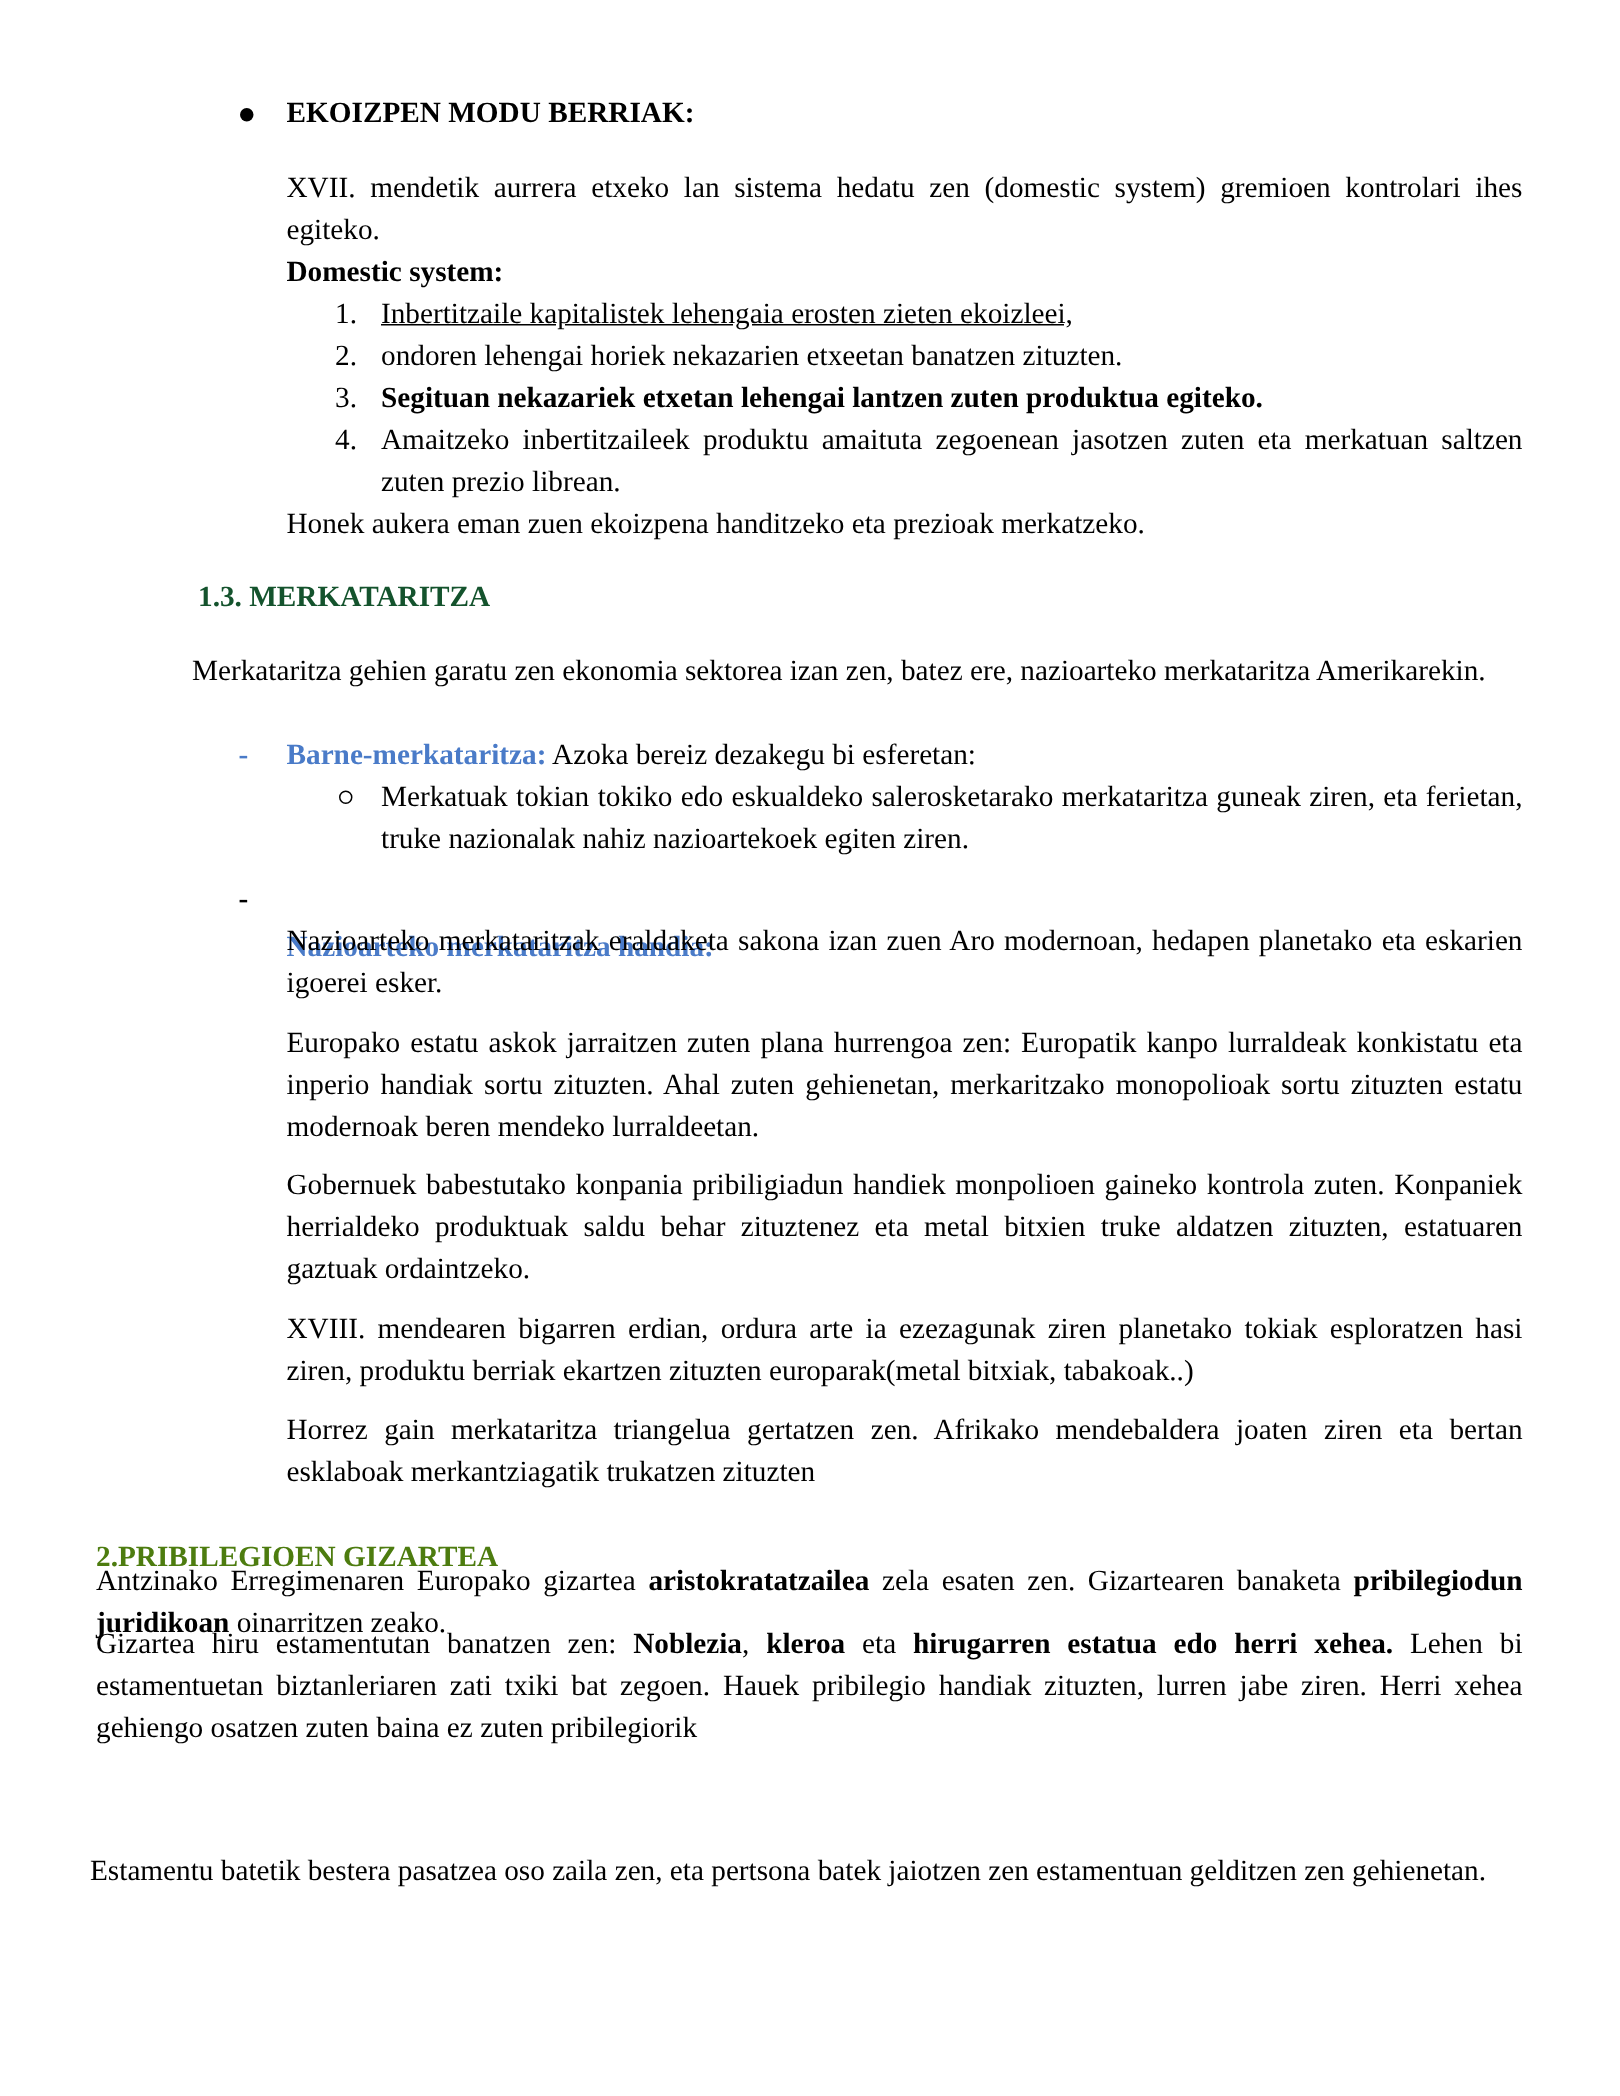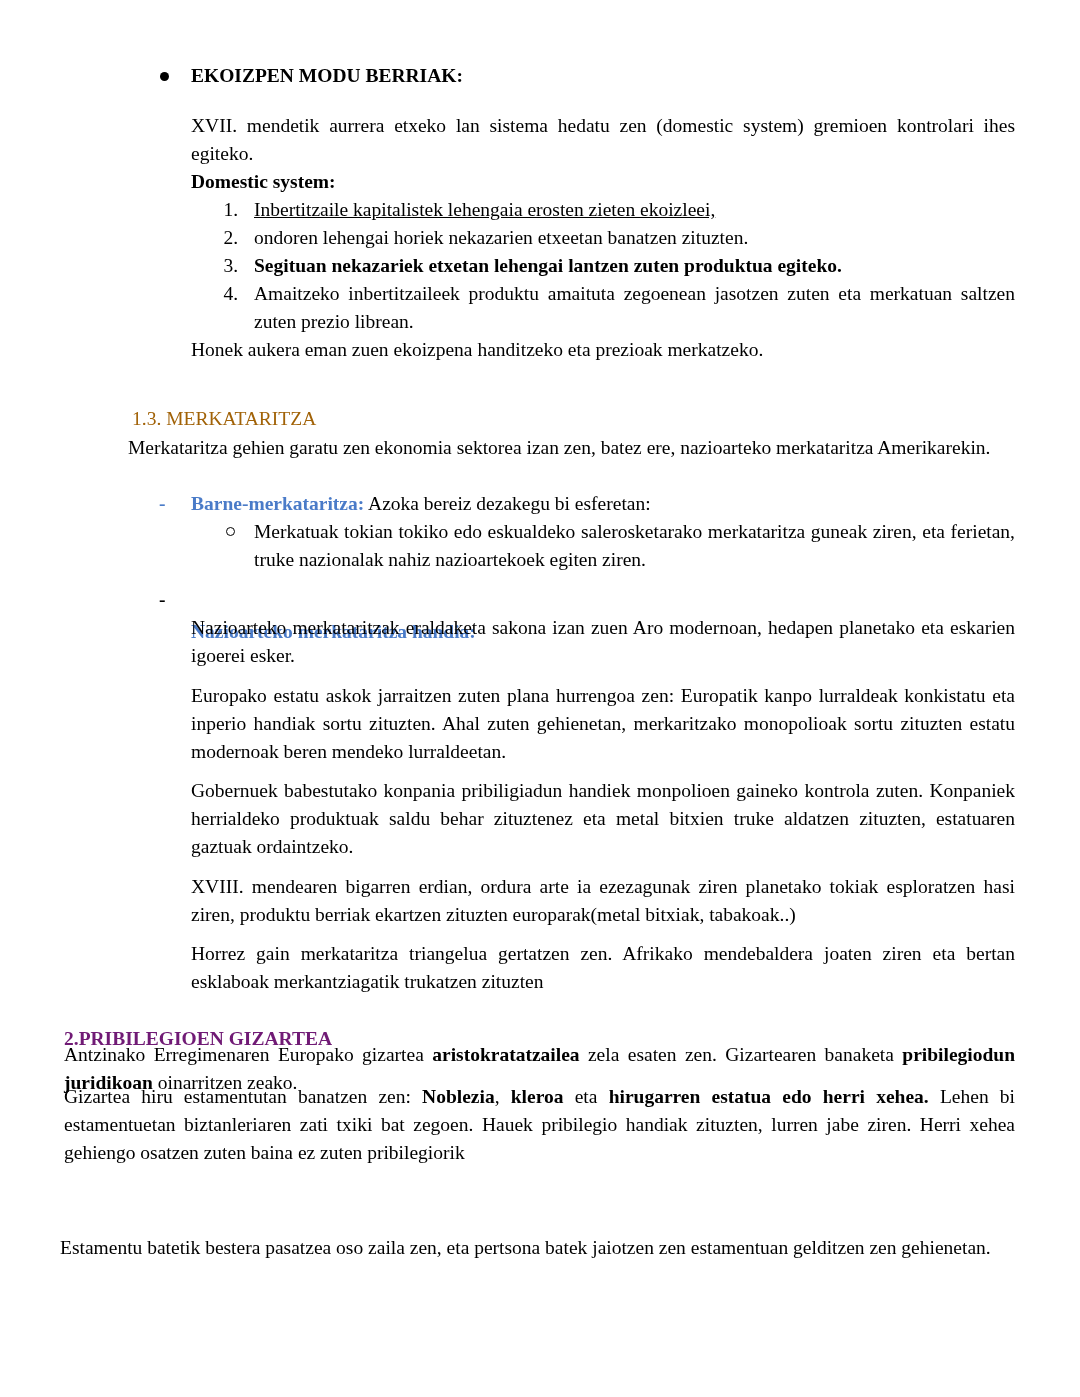--- a/index.html
+++ b/index.html
@@ -4,23 +4,23 @@
 <style>
   html, body { margin: 0; padding: 0; background: #ffffff; }
   body {
     width: 1080px; height: 1397px; position: relative; overflow: hidden;
     font-family: "Liberation Serif", "DejaVu Serif", serif;
     color: #000000; font-size: 19.5px; line-height: 28px;
   }
   .abs { position: absolute; }
   .just { text-align: justify; text-align-last: left; }
   .b { font-weight: bold; }
-  .orange { color: #a16207; font-weight: normal; margin-top: 20px; }
+  .orange { color: #14532d; font-weight: bold; }
   .blue { color: #4a7bc8; font-weight: bold; }
-  .magenta { color: #701a75; font-weight: bold; }
+  .magenta { color: #4d7c0f; font-weight: bold; }
   .line { white-space: nowrap; }
   .bullet-dot {
     position: absolute; width: 9px; height: 9px; border-radius: 50%; background: #000;
   }
   .circ {
     position: absolute; width: 7px; height: 7px; border-radius: 50%; border: 1.4px solid #000;
   }
   .dash { position: absolute; font-weight: bold; }
   .num { position: absolute; width: 30px; text-align: right; }
   p { margin: 0; }

